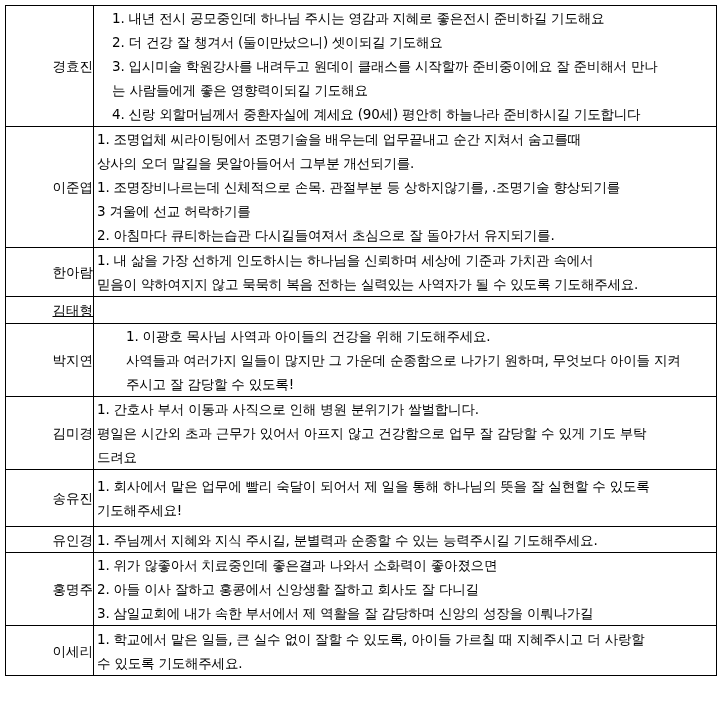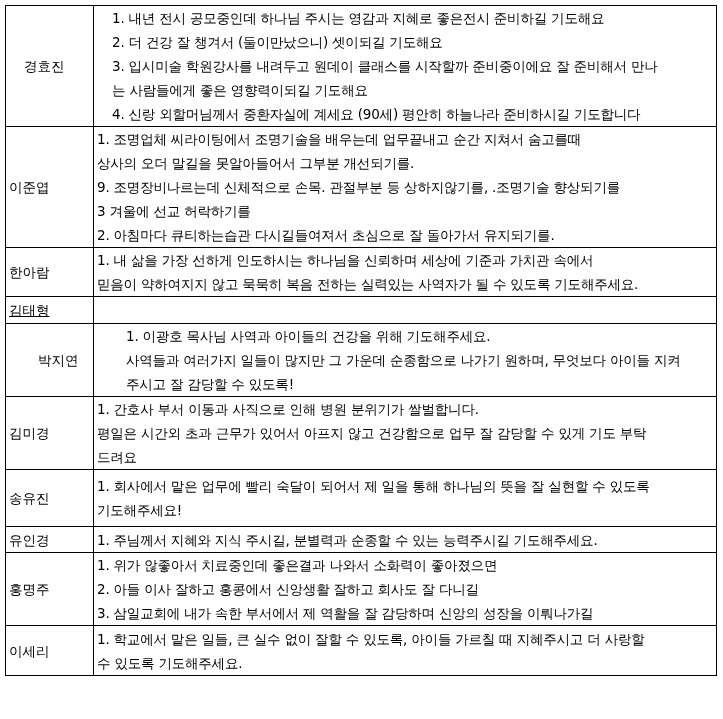--- a/index.html
+++ b/index.html
@@ -12,21 +12,21 @@
       font-size: 13.5px;
       color: #000000;
       table-layout: fixed;
     }
     table.prayer td {
       border: 1.5px solid #000000;
       padding: 0 0 0 3px;
       vertical-align: middle;
       line-height: 24px;
     }
-    td.name { width: 69px; text-align: left; padding: 0; }
+    td.name { width: 69px; text-align: right; padding: 0; }
     td.req { padding-left: 3px; padding-right: 2px; }
     .line { display: block; white-space: nowrap; overflow: hidden; letter-spacing: -0.2px; }
     tr.r1 td { height: 116px; padding-left: 18px; }
     tr.r2 td { height: 115px; }
     tr.r3 td { height: 49px; }
     tr.r4 td { height: 48px; }
     tr.r5 td { height: 26px; text-decoration: underline; }
     tr.r6 td { height: 71px; padding-left: 32px; }
     tr.r7 td { height: 70px; margin-left: 12px; }
     tr.r8 td { height: 56px; }
@@ -47,21 +47,21 @@
         <span class="line">3. 입시미술 학원강사를 내려두고 원데이 클래스를 시작할까 준비중이에요 잘 준비해서 만나</span>
         <span class="line">는 사람들에게 좋은 영향력이되길 기도해요</span>
         <span class="line">4. 신랑 외할머님께서 중환자실에 계세요 (90세) 평안히 하늘나라 준비하시길 기도합니다</span>
       </td>
     </tr>
     <tr class="r2">
       <td class="name">이준엽</td>
       <td class="req">
         <span class="line">1. 조명업체 씨라이팅에서 조명기술을 배우는데 업무끝내고 순간 지쳐서 숨고를때</span>
         <span class="line">상사의 오더 말길을 못알아들어서 그부분 개선되기를.</span>
-        <span class="line">9. 조명장비나르는데 신체적으로 손목. 관절부분 등 상하지않기를, .조명기술 향상되기를</span>
+        <span class="line">1. 조명장비나르는데 신체적으로 손목. 관절부분 등 상하지않기를, .조명기술 향상되기를</span>
         <span class="line">3 겨울에 선교 허락하기를</span>
         <span class="line">2. 아침마다 큐티하는습관 다시길들여져서 초심으로 잘 돌아가서 유지되기를.</span>
       </td>
     </tr>
     <tr class="r4">
       <td class="name">한아람</td>
       <td class="req">
         <span class="line">1. 내 삶을 가장 선하게 인도하시는 하나님을 신뢰하며 세상에 기준과 가치관 속에서</span>
         <span class="line">믿음이 약하여지지 않고 묵묵히 복음 전하는 실력있는 사역자가 될 수 있도록 기도해주세요.</span>
       </td>

